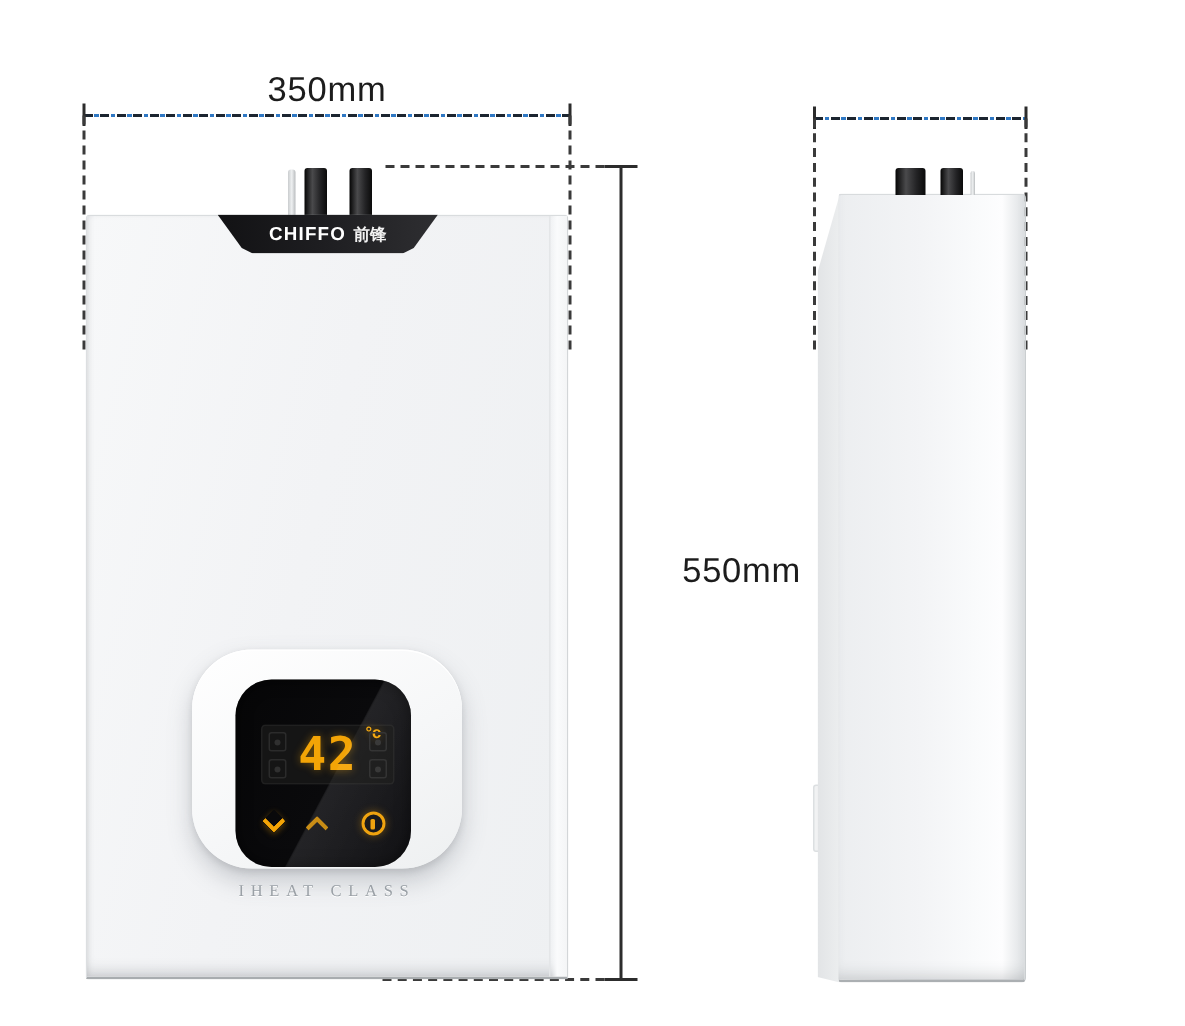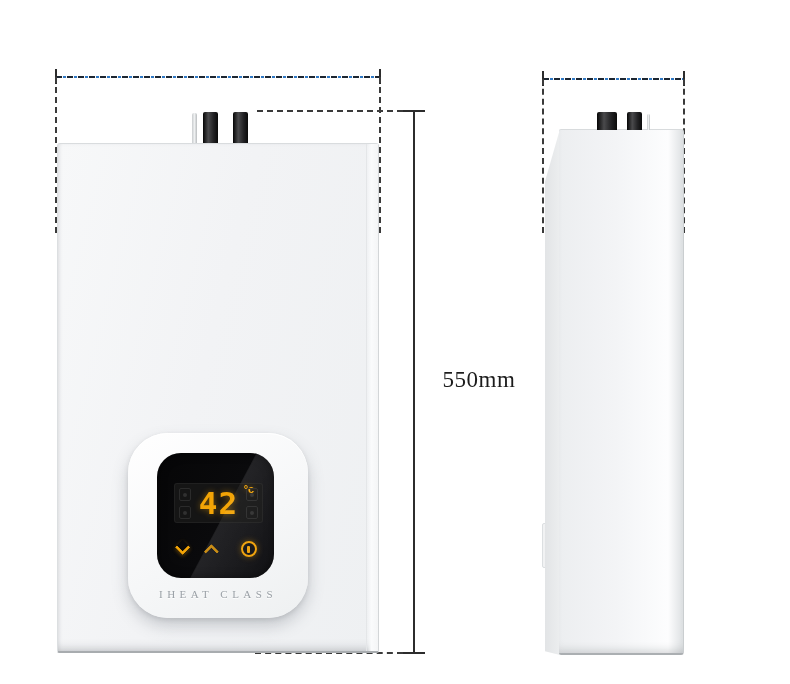--- a/index.html
+++ b/index.html
@@ -29,21 +29,21 @@
   .pipe-dark { background:linear-gradient(90deg,#050505 0%,#4a4a4c 35%,#232325 70%,#0a0a0a 100%); }
   .pipe-light { background:linear-gradient(90deg,#c9ccce,#eef0f1 50%,#b9bcbe); }
   .top-cap { position:absolute; left:145px; top:143px; width:147px; height:26px;
     background:linear-gradient(90deg,#121214 0%,#1d1d20 45%,#2e2e31 100%);
     clip-path:polygon(0 0,100% 0,89% 86%,84% 100%,16% 100%,11% 86%);
     display:flex; align-items:center; justify-content:center; gap:5px; }
   .brand-latin { color:#ffffff; font-weight:bold; font-size:12.5px; letter-spacing:0.8px; }
   .brand-cn { color:#f2f2f2; font-size:11px; font-weight:bold; }
 
   
-  .ctrl-panel { position:absolute; left:128px; top:433px; width:180px; height:185px; border-radius:40px;
+  .ctrl-panel { position:absolute; left:128px; top:433px; width:180px; height:146px; border-radius:40px;
     background:linear-gradient(150deg,#ffffff 0%,#f6f7f8 55%,#eef0f1 100%);
     box-shadow:0 8px 16px rgba(90,98,106,.28), 0 2px 5px rgba(0,0,0,.10), inset 0 1px 0 #ffffff; }
   .screen { position:absolute; left:29px; top:20px; width:117px; height:125px; border-radius:24px;
     background:linear-gradient(118deg,#060607 0%,#0a0a0c 54%,#17171a 55%,#0d0d10 100%);
     box-shadow:inset 0 0 10px rgba(0,0,0,.6); overflow:hidden; }
   .screen-sheen { position:absolute; inset:0; border-radius:24px;
     background:linear-gradient(118deg,rgba(255,255,255,0) 54%,rgba(255,255,255,.055) 54.5%,rgba(255,255,255,.015) 100%); }
   .lcd { position:absolute; left:17px; top:30px; width:89px; height:40px; border-radius:3px;
     background:#151515; border:1px solid rgba(255,255,255,.05);
     display:flex; align-items:center; justify-content:center; }
@@ -78,47 +78,52 @@
     border-radius:2px 3px 3px 2px;
     box-shadow:inset 0 -8px 10px -6px rgba(60,65,70,.22); }
   .side-notch { position:absolute; left:542px; top:523px; width:6px; height:45px;
     background:#f1f2f3; border:1px solid #dcdfe1; border-radius:2px; }
 </style>
 </head>
 <body>
 
 <div class="stage">
 
+  <div class="dim-label" style="left:140px; top:46px; width:156px;">350mm</div>
   <div class="dim-line-h" style="left:56px; top:76px; width:324px;"></div>
   <div class="tick-v" style="left:55px; top:69px;"></div>
   <div class="tick-v" style="left:379px; top:69px;"></div>
   <div class="ext-v" style="left:55px; top:77px; height:156px;"></div>
   <div class="ext-v" style="left:379px; top:77px; height:156px;"></div>
 
   <div class="dim-line-h" style="left:543px; top:78px; width:141px;"></div>
   <div class="tick-v" style="left:542px; top:71px;"></div>
   <div class="tick-v" style="left:683px; top:71px;"></div>
   <div class="ext-v" style="left:542px; top:79px; height:154px;"></div>
   <div class="ext-v" style="left:683px; top:79px; height:154px;"></div>
 
   <div class="ext-h" style="left:257px; top:110px; width:146px;"></div>
   <div class="ext-h" style="left:255px; top:652px; width:148px;"></div>
   <div class="tick-h" style="left:403px; top:110px;"></div>
   <div class="tick-h" style="left:403px; top:652px;"></div>
   <div class="dim-line-v-solid" style="left:413px; top:111px; height:542px;"></div>
-  <div class="dim-label" style="left:424px; top:367px; width:110px; text-align:center;font-family:Liberation Serif, serif;">550mm</div>
+  <div class="dim-label" style="left:424px; top:367px; width:110px; text-align:right;">550mm</div>
 
   <div class="pipe pipe-light" style="left:192px; top:113px; width:5px; height:32px;"></div>
   <div class="pipe pipe-dark" style="left:203px; top:112px; width:15px; height:33px;"></div>
   <div class="pipe pipe-dark" style="left:233px; top:112px; width:15px; height:33px;"></div>
 
   <div class="front-body">
     <div class="front-right-band"></div>
   </div>
 
+  <div class="top-cap">
+    <span class="brand-latin">CHIFFO</span>
+    <span class="brand-cn">前锋</span>
+  </div>
 
   <div class="ctrl-panel">
     <div class="screen">
       <div class="lcd">
         <div class="lcd-side left">
           <span class="lcd-ghost">
               <i></i>
             </span>
           <span class="lcd-ghost">
               <i></i>

